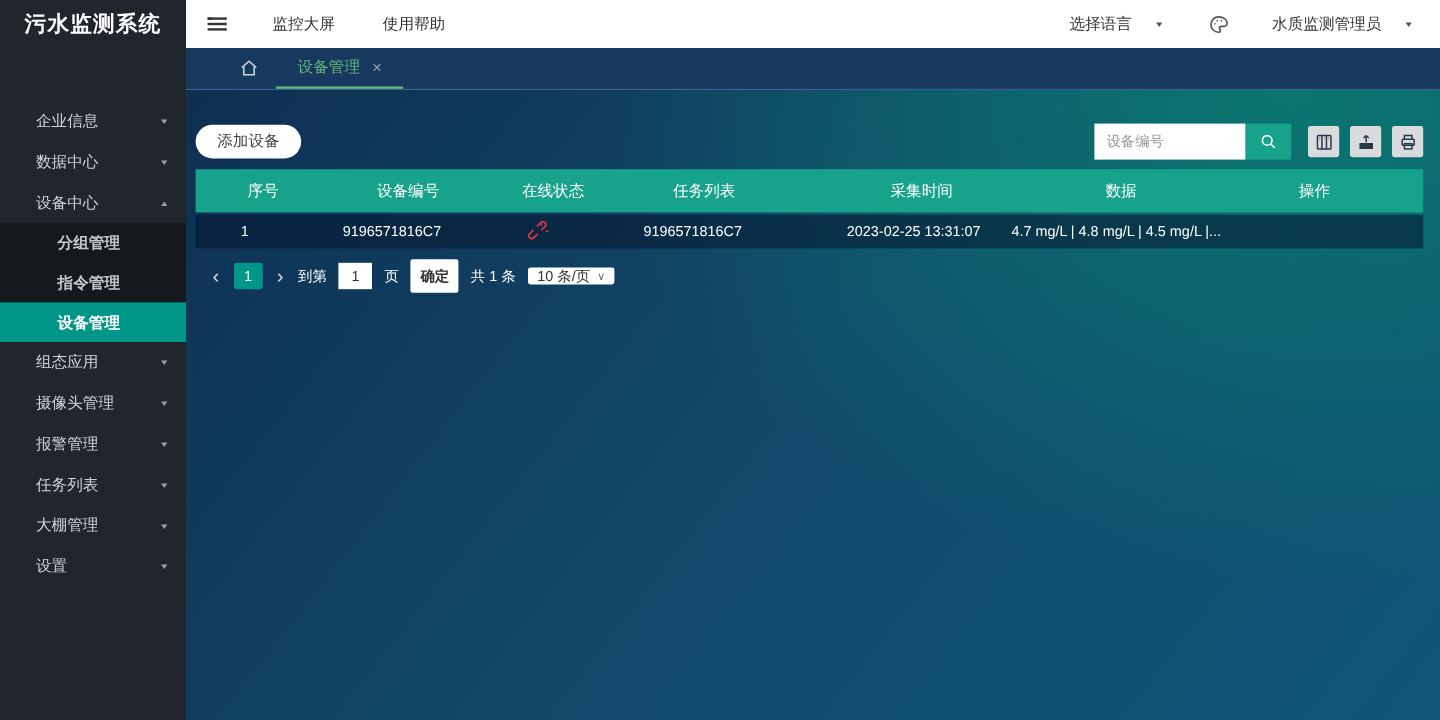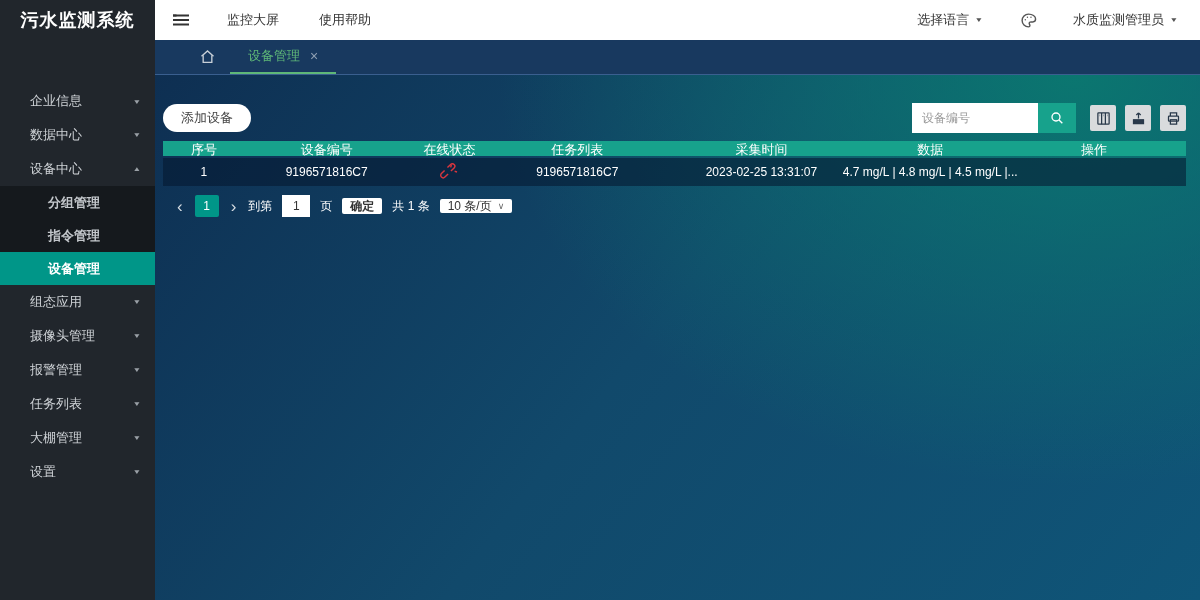--- a/index.html
+++ b/index.html
@@ -20,21 +20,21 @@
   .submenu-item.active { background:#009688; color:#ffffff; }
 
   
   .main-col { flex:1; display:flex; flex-direction:column; height:600px; }
 
   
   .navbar { height:40px; background:#ffffff; display:flex; align-items:center; padding:0 22px 0 16px; color:#333333; }
   .nav-toggle { width:20px; height:20px; display:flex; align-items:center; justify-content:center; cursor:pointer; margin-right:20px; }
   .nav-item { padding:0 24px 0 0; margin-left:16px; cursor:pointer; color:#333333; }
   .nav-right { margin-left:auto; display:flex; align-items:center; gap:34px; }
-  .nav-drop { display:flex; align-items:center; gap:6px; cursor:pointer; color:#333333; }
+  .nav-drop { display:flex; align-items:center; gap:19px; cursor:pointer; color:#333333; }
   .nav-drop .caret { font-size:8px; color:#555; transform:scale(1.1,0.8); }
   .palette-btn { width:22px; height:22px; display:flex; align-items:center; justify-content:center; cursor:pointer; }
 
   
   .tabbar { height:35px; background:#18395f; border-bottom:1px solid #3a5f8f; display:flex; align-items:stretch; padding-left:30px; }
   .tab-home { display:flex; align-items:center; padding:0 14px; cursor:pointer; }
   .tab { display:flex; align-items:center; gap:10px; padding:0 18px; cursor:pointer; border-bottom:2px solid #5fb878; }
   .tab-label { color:#5fb878; font-size:13px; }
   .tab-close { color:#8fa0b3; font-size:14px; cursor:pointer; }
 
@@ -50,32 +50,32 @@
   .search-group { margin-left:auto; display:flex; align-items:center; }
   .search-input { width:126px; height:30px; border:none; padding:0 10px; font-size:12px; color:#333; background:#ffffff; outline:none; font-family:inherit; }
   .search-input::placeholder { color:#999; }
   .btn-search { width:38px; height:30px; border:none; background:#17a28c; display:flex; align-items:center; justify-content:center; cursor:pointer; }
   .icon-btns { display:flex; gap:9px; margin-left:14px; }
   .icon-btn { width:26px; height:26px; background:#d9dbdd; border:none; border-radius:2px; display:flex; align-items:center; justify-content:center; cursor:pointer; color:#29394a; }
 
   
   .tbl { margin-top:8px; }
   .tbl-grid { display:grid; grid-template-columns:8% 16% 8% 17% 19% 14% 18%; }
-  .tbl-head { background:#17a28c; height:15px; }
+  .tbl-head { background:#17a28c; height:36px;padding-left:16px; }
   .tbl-head > div { display:flex; align-items:center; justify-content:center; color:#ffffff; font-size:13px; }
   .tbl-row { margin-top:2px; background:rgba(6,24,48,0.58); height:28px; cursor:pointer; }
   .tbl-row > div { display:flex; align-items:center; justify-content:center; color:#ffffff; font-size:12px; }
   .cell-data { white-space:nowrap; }
 
   
   .pager { margin-top:9px; display:flex; align-items:center; gap:10px; color:#ffffff; font-size:12px; padding-left:12px; }
   .pg-arrow { color:#d6dde3; font-size:17px; line-height:1; cursor:pointer; padding:0 2px; }
   .pg-num { min-width:24px; height:22px; background:#009688; color:#fff; border:none; border-radius:2px; font-size:12px; cursor:pointer; font-family:inherit; }
   .pg-input { width:28px; height:22px; border:none; text-align:center; font-size:12px; color:#333; font-family:inherit; outline:none; }
-  .pg-btn { height:16px; padding:0 8px; background:#ffffff; border:none; border-radius:2px; font-size:12px; color:#333; font-weight:bold; cursor:pointer; font-family:Liberation Mono, monospace; }
+  .pg-btn { height:28px; padding:0 8px; background:#ffffff; border:none; border-radius:2px; font-size:12px; color:#333; font-weight:bold; cursor:pointer; font-family:Liberation Mono, monospace; }
   .pg-select { height:14px; background:#ffffff; border-radius:2px; color:#333; display:flex; align-items:center; gap:6px; padding:0 8px; cursor:pointer; }
   .pg-select .chev { font-size:9px; color:#666; }
 
   svg { display:block; }
 </style>
 </head>
 <body>
 
 <aside class="sidebar">
   <div class="side-title">污水监测系统</div>

